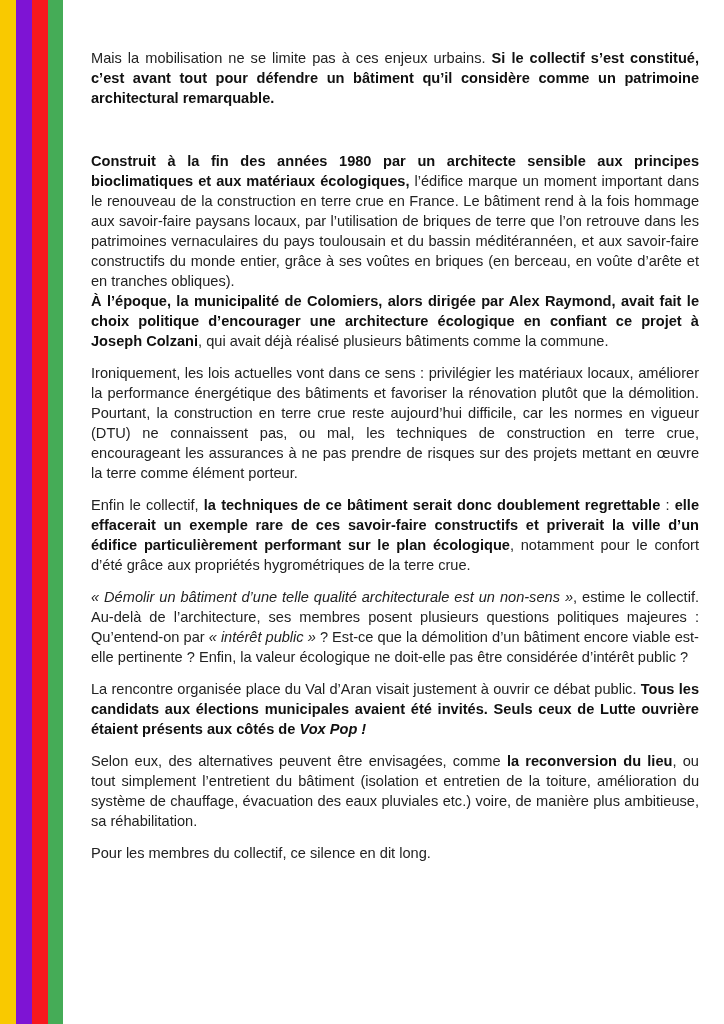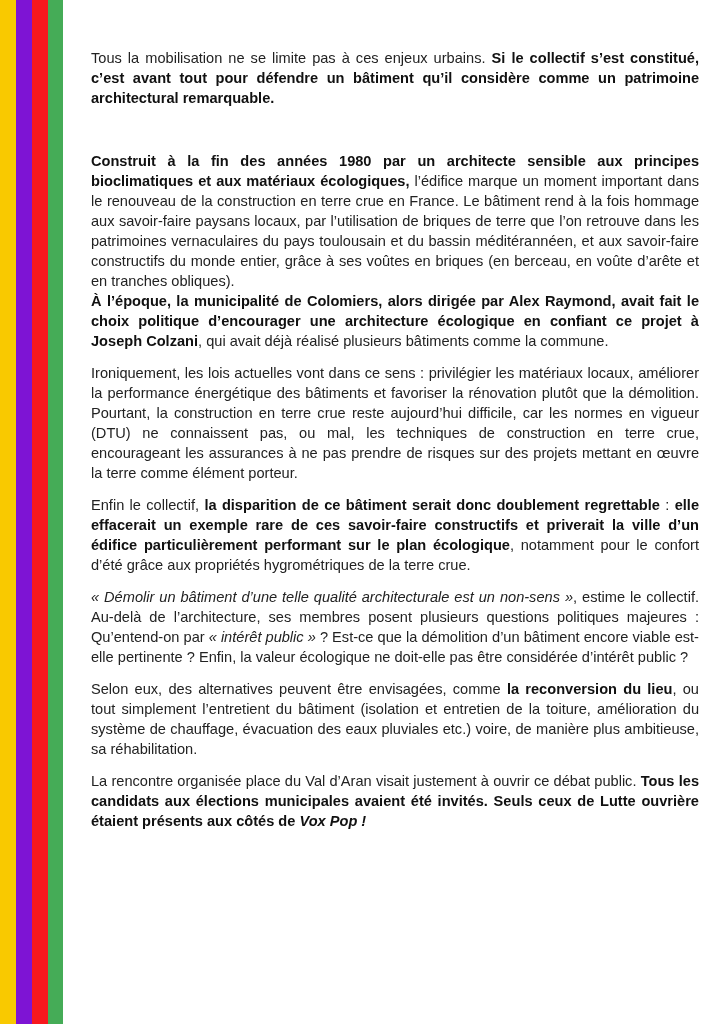--- a/index.html
+++ b/index.html
@@ -22,29 +22,30 @@
 <body>
 
 <div class="stripes">
   <div class="stripe" style="width:16px;background:#F9C900"></div>
   <div class="stripe" style="width:16px;background:#7E14D4"></div>
   <div class="stripe" style="width:16px;background:#F7181E"></div>
   <div class="stripe" style="width:15px;background:#45AC57"></div>
 </div>
 
 <div class="page">
-  <p><span>Tous la mobilisation ne se limite pas à ces enjeux urbains. </span><b>Si le collectif s’est constitué, c’est avant tout pour défendre un bâtiment qu’il considère comme un patrimoine architectural remarquable.</b></p>
+  <p><span>Mais la mobilisation ne se limite pas à ces enjeux urbains. </span><b>Si le collectif s’est constitué, c’est avant tout pour défendre un bâtiment qu’il considère comme un patrimoine architectural remarquable.</b></p>
 
   <p class="tight"><b>Construit à la fin des années 1980 par un architecte sensible aux principes bioclimatiques et aux matériaux écologiques,</b><span> l’édifice marque un moment important dans le renouveau de la construction en terre crue en France. Le bâtiment rend à la fois hommage aux savoir-faire paysans locaux, par l’utilisation de briques de terre que l’on retrouve dans les patrimoines vernaculaires du pays toulousain et du bassin méditérannéen, et aux savoir-faire constructifs du monde entier, grâce à ses voûtes en briques (en berceau, en voûte d’arête et en tranches obliques).</span></p>
 
   <p><b>À l’époque, la municipalité de Colomiers, alors dirigée par Alex Raymond, avait fait le choix politique d’encourager une architecture écologique en confiant ce projet à Joseph Colzani</b><span>, qui avait déjà réalisé plusieurs bâtiments comme la commune.</span></p>
 
   <p><span>Ironiquement, les lois actuelles vont dans ce sens : privilégier les matériaux locaux, améliorer la performance énergétique des bâtiments et favoriser la rénovation plutôt que la démolition. Pourtant, la construction en terre crue reste aujourd’hui difficile, car les normes en vigueur (DTU) ne connaissent pas, ou mal, les techniques de construction en terre crue, encourageant les assurances à ne pas prendre de risques sur des projets mettant en œuvre la terre comme élément porteur.</span></p>
 
-  <p><span>Enfin le collectif, </span><b>la disparition de ce bâtiment serait donc doublement regrettable</b><span> : </span><b>elle effacerait un exemple rare de ces savoir-faire constructifs et priverait la ville d’un édifice particulièrement performant sur le plan écologique</b><span>, notamment pour le confort d’été grâce aux propriétés hygrométriques de la terre crue.</span></p>
+  <p><span>Enfin le collectif, </span><b>la techniques de ce bâtiment serait donc doublement regrettable</b><span> : </span><b>elle effacerait un exemple rare de ces savoir-faire constructifs et priverait la ville d’un édifice particulièrement performant sur le plan écologique</b><span>, notamment pour le confort d’été grâce aux propriétés hygrométriques de la terre crue.</span></p>
 
   <p><i>« Démolir un bâtiment d’une telle qualité architecturale est un non-sens »</i><span>, estime le collectif. Au-delà de l’architecture, ses membres posent plusieurs questions politiques majeures : Qu’entend-on par </span><i>« intérêt public »</i><span> ? Est-ce que la démolition d’un bâtiment encore viable est-elle pertinente ? Enfin, la valeur écologique ne doit-elle pas être considérée d’intérêt public ?</span></p>
 
+  <p><span>La rencontre organisée place du Val d’Aran visait justement à ouvrir ce débat public. </span><b>Tous les candidats aux élections municipales avaient été invités. Seuls ceux de Lutte ouvrière étaient présents aux côtés de </b><b><i>Vox Pop !</i></b></p>
+
   <p><span>Selon eux, des alternatives peuvent être envisagées, comme </span><b>la reconversion du lieu</b><span>, ou tout simplement l’entretient du bâtiment (isolation et entretien de la toiture, amélioration du système de chauffage, évacuation des eaux pluviales etc.) voire, de manière plus ambitieuse, sa réhabilitation.</span></p>
 
-  <p><span>La rencontre organisée place du Val d’Aran visait justement à ouvrir ce débat public. </span><b>Tous les candidats aux élections municipales avaient été invités. Seuls ceux de Lutte ouvrière étaient présents aux côtés de </b><b><i>Vox Pop !</i></b></p>
-
+  <p><span>Pour les membres du collectif, ce silence en dit long.</span></p>
 </div>
 
 </body></html>

